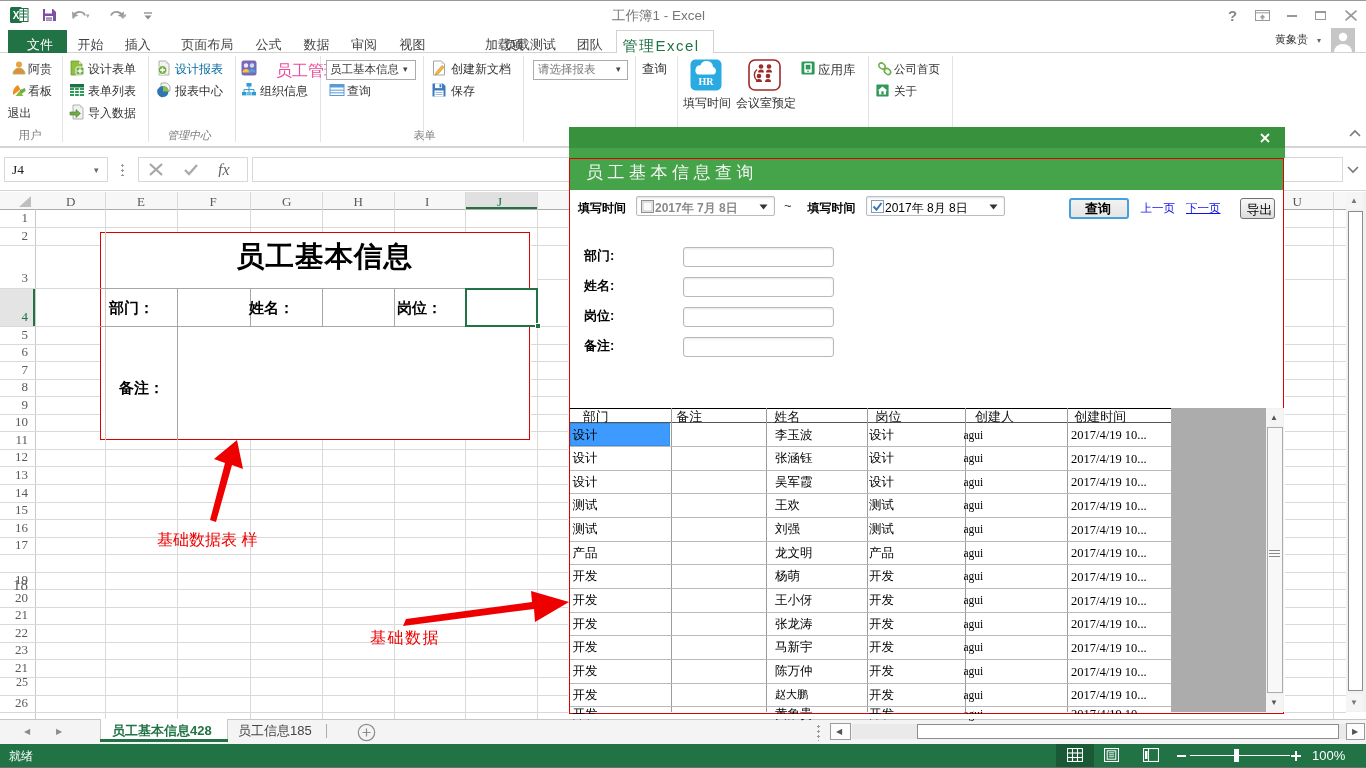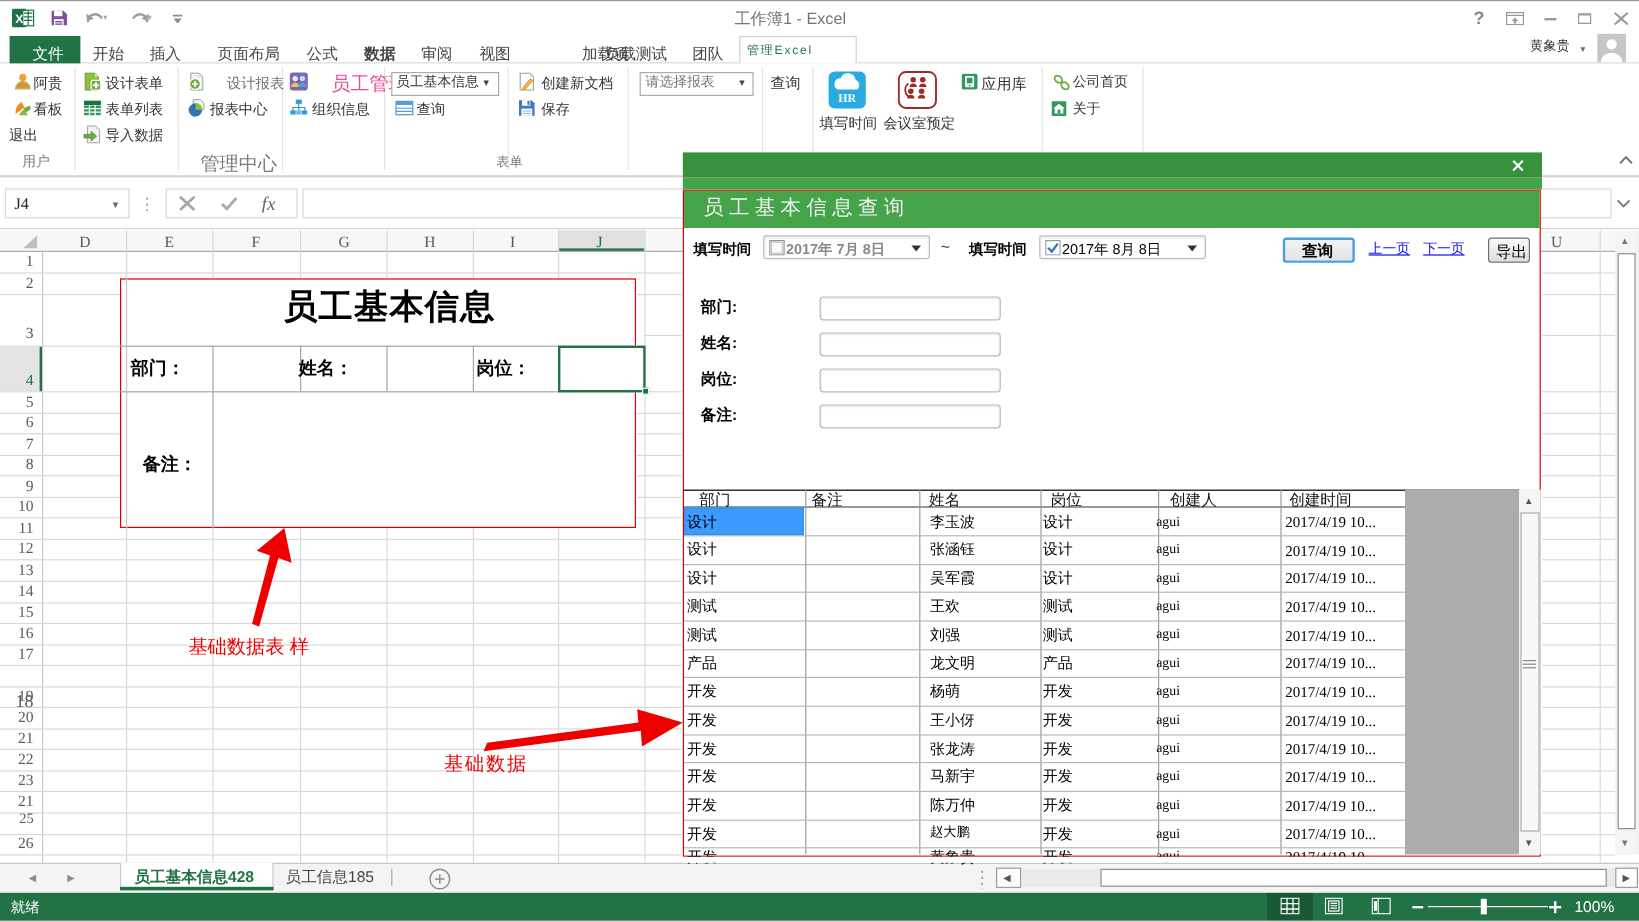--- a/index.html
+++ b/index.html
@@ -52,49 +52,49 @@
 <path d="M1 0 l5 4.2 L11 0 l1 1.2 L7.3 5.5 L12 9.8 L11 11 L6 6.8 L1 11 L0 9.8 L4.7 5.5 L0 1.2 z" fill="#999"></path>
   </svg>
 <div class="abs" style="left:0px;top:30px;width:1366px;height:23px;background:#fff;"></div>
 <div class="abs" style="left:0px;top:52px;width:1366px;height:1px;background:#D2D2D2;"></div>
 <div class="abs" style="left:8px;top:30px;width:58.5px;height:23px;background:#217346;"></div>
 <div class="abs" style="left:27px;top:38px;font-size:13px;color:#fff;line-height:1;white-space:nowrap;">文件</div>
 <div class="abs" style="left:77.4px;top:38px;font-size:13px;color:#444;line-height:1;white-space:nowrap;">开始</div>
 <div class="abs" style="left:124.69999999999999px;top:38px;font-size:13px;color:#444;line-height:1;white-space:nowrap;">插入</div>
 <div class="abs" style="left:181.3px;top:38px;font-size:13px;color:#444;line-height:1;white-space:nowrap;">页面布局</div>
 <div class="abs" style="left:255.5px;top:38px;font-size:13px;color:#444;line-height:1;white-space:nowrap;">公式</div>
-<div class="abs" style="left:303.6px;top:38px;font-size:13px;color:#444;line-height:1;white-space:nowrap;font-weight:bold;">数据</div>
+<div class="abs" style="left:303.6px;top:38px;font-size:13px;color:#444;line-height:1;white-space:nowrap;">数据</div>
 <div class="abs" style="left:351.0px;top:38px;font-size:13px;color:#444;line-height:1;white-space:nowrap;">审阅</div>
 <div class="abs" style="left:399.6px;top:38px;font-size:13px;color:#444;line-height:1;white-space:nowrap;">视图</div>
 <div class="abs" style="left:445.1px;top:38px;font-size:13px;color:#444;line-height:1;white-space:nowrap;margin-left:40px;">加载项</div>
 <div class="abs" style="left:504.0px;top:38px;font-size:13px;color:#444;line-height:1;white-space:nowrap;">负载测试</div>
 <div class="abs" style="left:576.8px;top:38px;font-size:13px;color:#444;line-height:1;white-space:nowrap;">团队</div>
 <div class="abs" style="left:616px;top:30px;width:98px;height:23px;background:#fff;border:1px solid #D2D2D2;border-bottom:none;"></div>
-<div class="abs" style="left:622.5px;top:37.5px;font-size:10px;color:#217346;line-height:1;white-space:nowrap;letter-spacing:1.5px;">管理Excel</div>
+<div class="abs" style="left:622.5px;top:37.5px;font-size:15px;color:#217346;line-height:1;white-space:nowrap;letter-spacing:1.5px;">管理Excel</div>
 <div class="abs" style="left:1275px;top:34px;font-size:11px;color:#333;line-height:1;white-space:nowrap;">黄象贵</div>
 <div class="abs" style="left:1317px;top:37px;font-size:8px;color:#666;line-height:1;white-space:nowrap;">▾</div>
 <svg class="abs" style="left:1331px;top:28px" width="24" height="24" viewBox="0 0 24 24">
 <rect width="24" height="24" fill="#C6C6C6"></rect>
 <circle cx="12" cy="9" r="4.2" fill="#fff"></circle>
 <path d="M3 24 a9 8 0 0 1 18 0 z" fill="#fff"></path>
   </svg>
 <div class="abs" style="left:0px;top:53px;width:1366px;height:94px;background:#fff;"></div>
 <div class="abs" style="left:0px;top:146px;width:1366px;height:1.5px;background:#D5D5D5;"></div>
 <div class="abs" style="left:61.7px;top:56px;width:1px;height:86px;background:#E3E3E3;"></div>
 <div class="abs" style="left:148.1px;top:56px;width:1px;height:86px;background:#E3E3E3;"></div>
 <div class="abs" style="left:235.2px;top:56px;width:1px;height:86px;background:#E3E3E3;"></div>
 <div class="abs" style="left:320px;top:56px;width:1px;height:86px;background:#E3E3E3;"></div>
 <div class="abs" style="left:423px;top:56px;width:1px;height:86px;background:#E3E3E3;"></div>
 <div class="abs" style="left:523px;top:56px;width:1px;height:86px;background:#E3E3E3;"></div>
 <div class="abs" style="left:635.3px;top:56px;width:1px;height:86px;background:#E3E3E3;"></div>
 <div class="abs" style="left:676.5px;top:56px;width:1px;height:86px;background:#E3E3E3;"></div>
 <div class="abs" style="left:867.6px;top:56px;width:1px;height:86px;background:#E3E3E3;"></div>
 <div class="abs" style="left:952.4px;top:56px;width:1px;height:86px;background:#E3E3E3;"></div>
 <div class="abs" style="left:18.5px;top:130px;font-size:11.5px;color:#7A7A7A;line-height:1;white-space:nowrap;">用户</div>
-<div class="abs" style="left:167.0px;top:130px;font-size:16px;color:#7A7A7A;line-height:1;white-space:nowrap;">管理中心</div>
+<div class="abs" style="left:167.0px;top:130px;font-size:11px;color:#7A7A7A;line-height:1;white-space:nowrap;font-style:italic;">管理中心</div>
 <div class="abs" style="left:413.5px;top:130px;font-size:11px;color:#7A7A7A;line-height:1;white-space:nowrap;">表单</div>
 <svg class="abs" style="left:11px;top:60px" width="16" height="16" viewBox="0 0 16 16">
     <circle cx="8" cy="4.5" r="3" fill="#E8A33D"></circle>
     <path d="M2 14 a6 6 0 0 1 12 0 z" fill="#E8893B"></path>
     <path d="M2 14 a6 6 0 0 1 12 0 z" fill="none" stroke="#9BC15C" stroke-width="1"></path>
   </svg>
 <div class="abs" style="left:28px;top:63px;font-size:12px;color:#333;line-height:1;white-space:nowrap;">阿贵</div>
 <svg class="abs" style="left:11px;top:82px" width="16" height="16" viewBox="0 0 16 16">
     <path d="M2 13 a10 10 0 0 1 5 -10 l2.5 4.5 z" fill="#F18C1F"></path>
     <path d="M9 8 l5 -2 a9 9 0 0 1 0.5 3 l-5.5 4 z" fill="#70AD47"></path>
@@ -126,21 +126,21 @@
     <path d="M11 1 l3 3 h-3 z" fill="#D5D5D5"></path>
     <path d="M1 8 h6 v-2.5 l4.5 4 L7 13.5 V11 H1 z" fill="#70AD47" stroke="#4E7A2E" stroke-width="0.6"></path>
   </svg>
 <div class="abs" style="left:88px;top:107px;font-size:12px;color:#333;line-height:1;white-space:nowrap;">导入数据</div>
 <svg class="abs" style="left:156px;top:60px" width="16" height="16" viewBox="0 0 16 16">
     <path d="M3 1 h7 l3 3 v11 h-10 z" fill="#F2F2F2" stroke="#9C9C9C" stroke-width="0.8"></path>
     <path d="M10 1 l3 3 h-3 z" fill="#D5D5D5"></path>
     <circle cx="6.5" cy="10" r="4.5" fill="#70AD47" stroke="#fff" stroke-width="1"></circle>
     <path d="M6.5 7.5 v5 M4 10 h5" stroke="#fff" stroke-width="1.4"></path>
   </svg>
-<div class="abs" style="left:175px;top:63px;font-size:12px;color:#737373;line-height:1;white-space:nowrap;margin-left:14px;">设计报表</div>
+<div class="abs" style="left:175px;top:63px;font-size:12px;color:#0369a1;line-height:1;white-space:nowrap;">设计报表</div>
 <svg class="abs" style="left:156px;top:82px" width="16" height="16" viewBox="0 0 16 16">
     <path d="M5 1 h6 l3 3 v5 h-9 z" fill="#F2F2F2" stroke="#9C9C9C" stroke-width="0.8"></path>
     <circle cx="7" cy="9.5" r="5.5" fill="#2E75B6"></circle>
     <path d="M7 4 a5.5 5.5 0 0 1 5.5 5.5 l-5.5 0 z" fill="#8FBF3F"></path>
     <path d="M7 15 a5.5 5.5 0 0 1 -5 -8" fill="none" stroke="#1F5C94" stroke-width="0.5"></path>
   </svg>
 <div class="abs" style="left:175px;top:85px;font-size:12px;color:#333;line-height:1;white-space:nowrap;">报表中心</div>
 <svg class="abs" style="left:241px;top:60px" width="16" height="16" viewBox="0 0 16 16">
     <rect x="0.5" y="0.5" width="15" height="15" rx="2.5" fill="#7B68B5"></rect>
     <circle cx="5" cy="5.5" r="2.2" fill="#F0E6FF"></circle>
@@ -497,21 +497,21 @@
 <svg class="abs" style="left:870.5px;top:200px" width="13" height="13" viewBox="0 0 13 13">
 <rect x="0.5" y="0.5" width="12" height="12" fill="#fff" stroke="#8A9CB0" stroke-width="1"></rect>
 <path d="M2.5 6.5 l3 3.2 L10.5 3" fill="none" stroke="#3B77BC" stroke-width="2"></path>
   </svg>
 <div class="abs" style="left:885px;top:201.5px;font-size:12px;color:#000;line-height:1;white-space:nowrap;">2017年 8月 8日</div>
 <svg class="abs" style="left:989px;top:204px" width="9" height="6" viewBox="0 0 9 6">
 <path d="M0.5 0.5 L4.5 5.5 L8.5 0.5 z" fill="#333"></path>
   </svg>
 <div class="abs" style="left:1069px;top:197.5px;width:60px;height:21.5px;background:linear-gradient(#F2F2F2,#E5E5E5);border:2px solid #46A0DC;border-radius:3px;"></div>
 <div class="abs" style="left:1085px;top:202px;font-size:13px;color:#000;line-height:1;white-space:nowrap;font-weight:bold;">查询</div>
-<div class="abs" style="left:1140.5px;top:203px;font-size:11.5px;color:#1010EE;line-height:1;white-space:nowrap;text-decoration:underline;">上一页</div>
+<div class="abs" style="left:1140.5px;top:203px;font-size:11.5px;color:#1010EE;line-height:1;white-space:nowrap;">上一页</div>
 <div class="abs" style="left:1186px;top:203px;font-size:11.5px;color:#1010EE;line-height:1;white-space:nowrap;text-decoration:underline;">下一页</div>
 <div class="abs" style="left:1239.5px;top:197.5px;width:35.5px;height:21.5px;background:linear-gradient(#F8F8F8,#DDDDDD);border:1px solid #707070;border-radius:3px;"></div>
 <div class="abs" style="left:1246.5px;top:202.5px;font-size:13px;color:#000;line-height:1;white-space:nowrap;">导出</div>
 <div class="abs" style="left:584px;top:249px;font-size:13px;color:#000;line-height:1;white-space:nowrap;font-weight:bold;">部门:</div>
 <div class="abs" style="left:683px;top:246.5px;width:150.5px;height:20.5px;background:#fff;border:1px solid #B9B9B9;border-radius:3px;box-shadow:inset 0 1px 2px rgba(120,130,140,0.2);"></div>
 <div class="abs" style="left:584px;top:279px;font-size:13px;color:#000;line-height:1;white-space:nowrap;font-weight:bold;">姓名:</div>
 <div class="abs" style="left:683px;top:276.5px;width:150.5px;height:20.5px;background:#fff;border:1px solid #B9B9B9;border-radius:3px;box-shadow:inset 0 1px 2px rgba(120,130,140,0.2);"></div>
 <div class="abs" style="left:584px;top:309px;font-size:13px;color:#000;line-height:1;white-space:nowrap;font-weight:bold;">岗位:</div>
 <div class="abs" style="left:683px;top:306.5px;width:150.5px;height:20.5px;background:#fff;border:1px solid #B9B9B9;border-radius:3px;box-shadow:inset 0 1px 2px rgba(120,130,140,0.2);"></div>
 <div class="abs" style="left:584px;top:339px;font-size:13px;color:#000;line-height:1;white-space:nowrap;font-weight:bold;">备注:</div>

